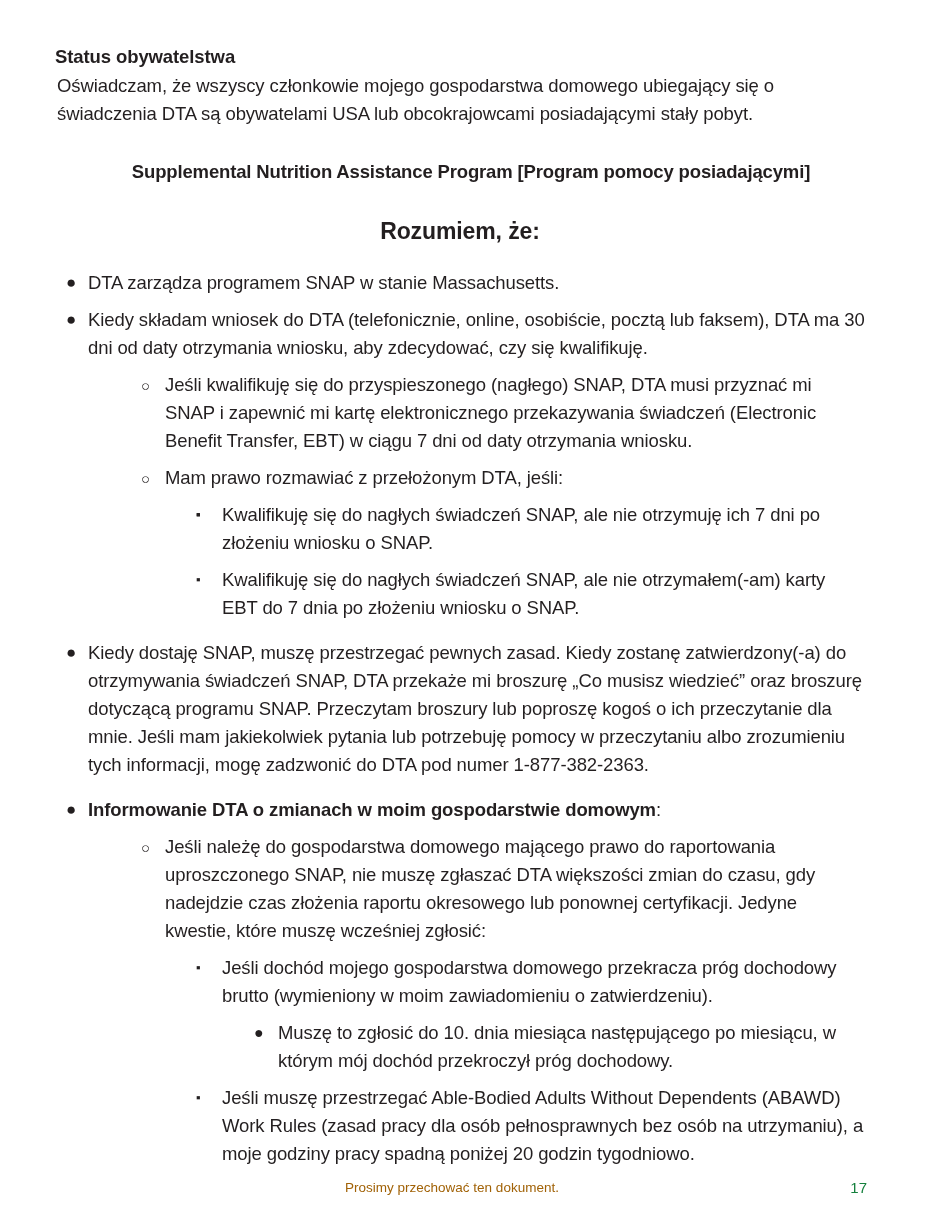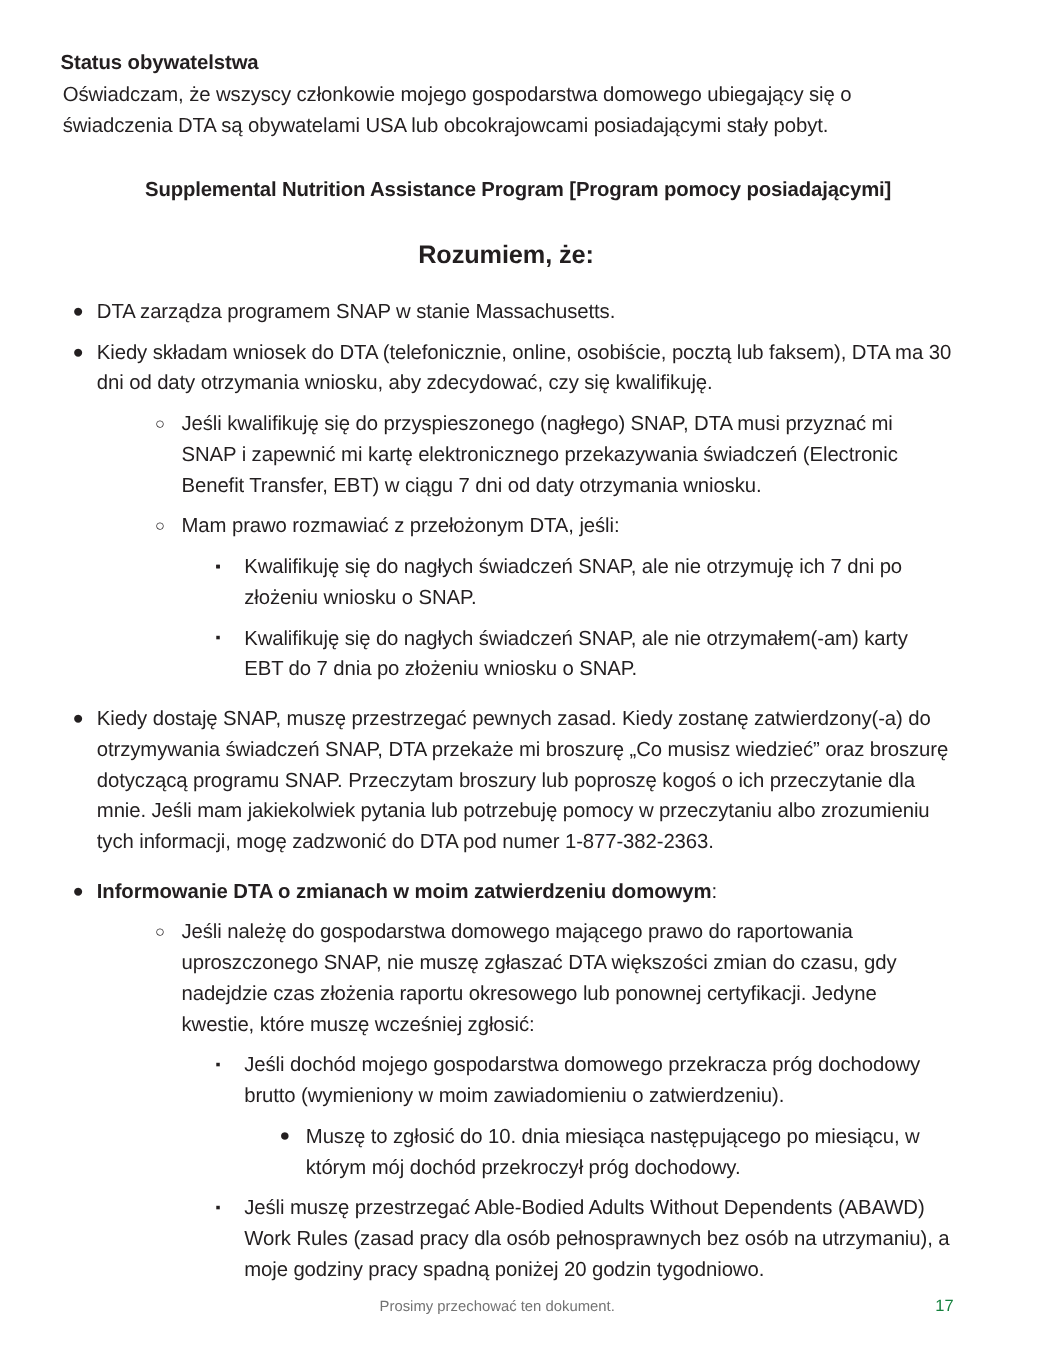--- a/index.html
+++ b/index.html
@@ -127,21 +127,21 @@
     height: 22px;
   }
   .footer-note {
     position: absolute;
     left: 0;
     right: 0;
     top: 0;
     text-align: center;
     font-size: 13.5px;
     line-height: 20px;
-    color: #737373;
+    color: #a16207;
     padding-right: 18px;
   }
   .footer-page {
     position: absolute;
     right: 0;
     top: 0;
     font-size: 15px;
     line-height: 20px;
     font-weight: normal;
     color: #15803d;
@@ -205,21 +205,21 @@
 
     <div class="li lvl1">
       <span class="mk">●</span>
       <span class="tx">Kiedy dostaję SNAP, muszę przestrzegać pewnych zasad. Kiedy zostanę zatwierdzony(-a) do otrzymywania świadczeń SNAP, DTA przekaże mi broszurę „Co musisz wiedzieć” oraz broszurę dotyczącą programu SNAP.  Przeczytam broszury lub poproszę kogoś o ich przeczytanie dla mnie.  Jeśli mam jakiekolwiek pytania lub potrzebuję pomocy w przeczytaniu albo zrozumieniu tych informacji, mogę zadzwonić do DTA pod numer 1-877-382-2363.</span>
     </div>
 
     <div class="spacer-8"></div>
 
     <div class="li lvl1">
       <span class="mk">●</span>
-      <span class="tx"><span class="bold">Informowanie DTA o zmianach w moim zatwierdzeniu domowym</span><span>:</span></span>
+      <span class="tx"><span class="bold">Informowanie DTA o zmianach w moim gospodarstwie domowym</span><span>:</span></span>
     </div>
 
     <div class="li lvl2">
       <span class="mk">○</span>
       <span class="tx">Jeśli należę do gospodarstwa domowego mającego prawo do raportowania uproszczonego SNAP, nie muszę zgłaszać DTA większości zmian do czasu, gdy nadejdzie czas złożenia raportu okresowego lub ponownej certyfikacji. Jedyne kwestie, które muszę wcześniej zgłosić:</span>
     </div>
 
     <div class="li lvl3">
       <span class="mk">▪</span>
       <span class="tx">Jeśli dochód mojego gospodarstwa domowego przekracza próg dochodowy brutto (wymieniony w moim zawiadomieniu o zatwierdzeniu).</span>

